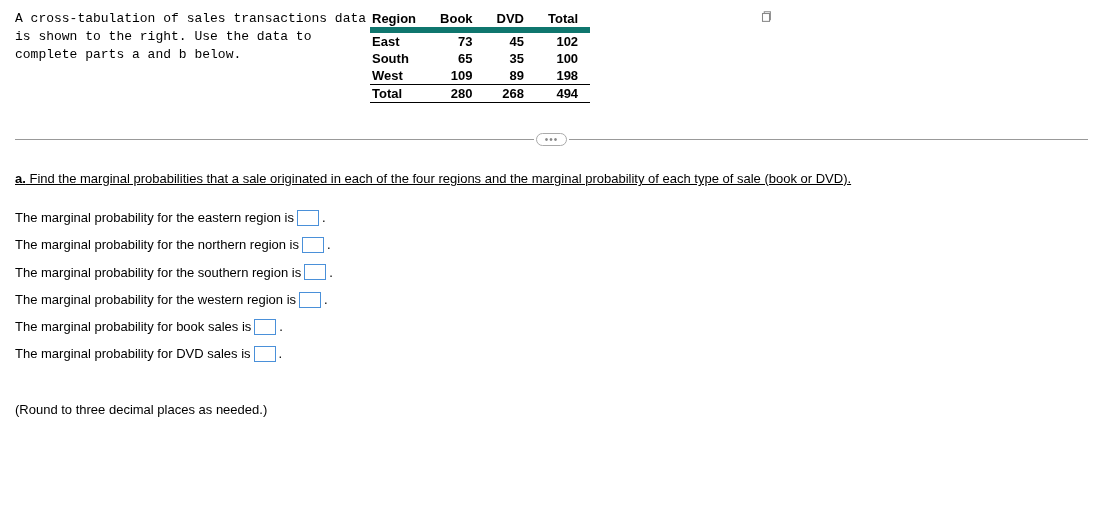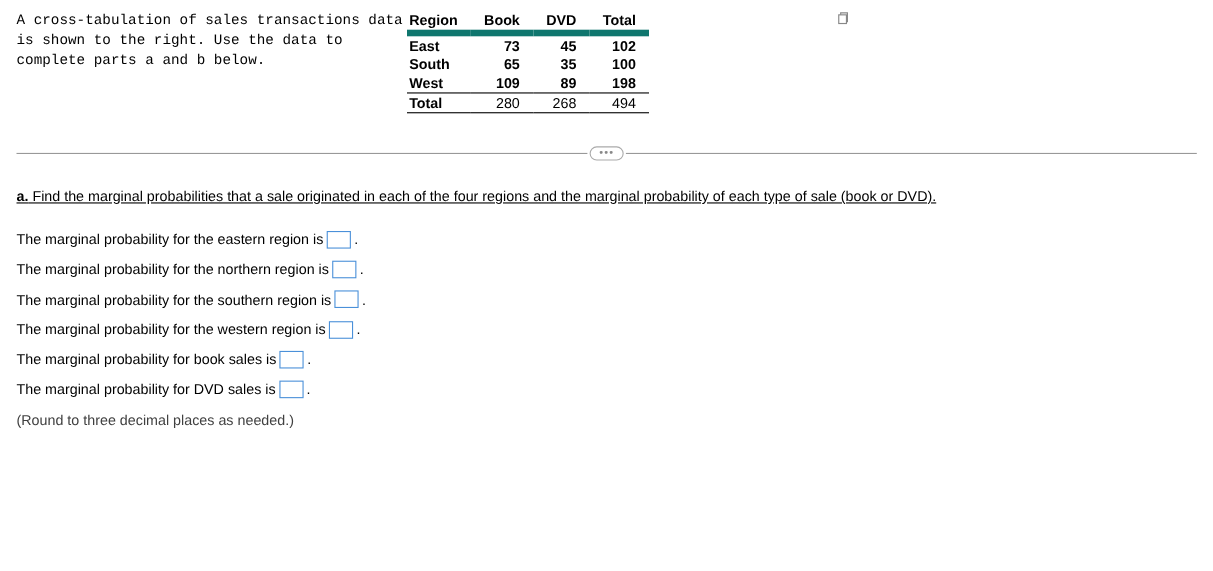--- a/index.html
+++ b/index.html
@@ -4,33 +4,33 @@
   <style>
     * { margin: 0; padding: 0; box-sizing: border-box; }
     body { font-family: Arial, sans-serif; font-size: 13px; color: #000; padding: 10px 15px; }
     .top-section { display: flex; align-items: flex-start; position: relative; }
     .intro-text { width: 355px; line-height: 1.4; font-family: Liberation Mono, monospace; }
     .table-container { margin-left: 0px; }
     table { border-collapse: collapse; }
     th, td { padding: 1px 12px; text-align: right; font-weight: bold; }
     th:first-child, td:first-child { text-align: left; padding-left: 2px; }
     thead th { font-weight: bold; border-bottom: 6px solid #0f766e; }
-    .total-row td { font-weight: normal; border-top: 1px solid #000; border-bottom: 1px solid #000; }
+    .total-row td { font-weight: bold; border-top: 1px solid #000; border-bottom: 1px solid #000; }
     .total-row td:first-child { font-weight: bold; }
     .icon-top { position: absolute; right: 315px; top: 0; color: #666; }
     .icon-top svg { width: 14px; height: 14px; }
     .divider-row { display: flex; align-items: center; margin-top: 30px; margin-bottom: 25px; width: 100%; }
     .divider-line { flex: 1; height: 1px; background: #999; }
     .divider-pill { border: 1px solid #aaa; border-radius: 10px; padding: 0px 8px; margin: 0 2px; color: #888; font-size: 10px; letter-spacing: 1px; cursor: pointer; }
     .question-a { margin-bottom: 18px; text-decoration: underline; }
     .question-a .label { font-weight: bold; }
     .answer-lines { line-height: 2.1; }
     .answer-line { display: flex; align-items: center; }
     .input-box { width: 22px; height: 16px; border: 1px solid #4a90d9; margin: 0 3px; background: #fff; }
-    .round-note { color: #404040; }
+    .round-note { color: #000000; margin-top: 28px; }
   </style>
 </head>
 <body>
 
 <div class="top-section">
   <div class="intro-text">A cross-tabulation of sales transactions data is shown to the right. Use the data to complete parts a and b below.</div>
   <div class="table-container">
     <table>
       <thead>
         <tr>

